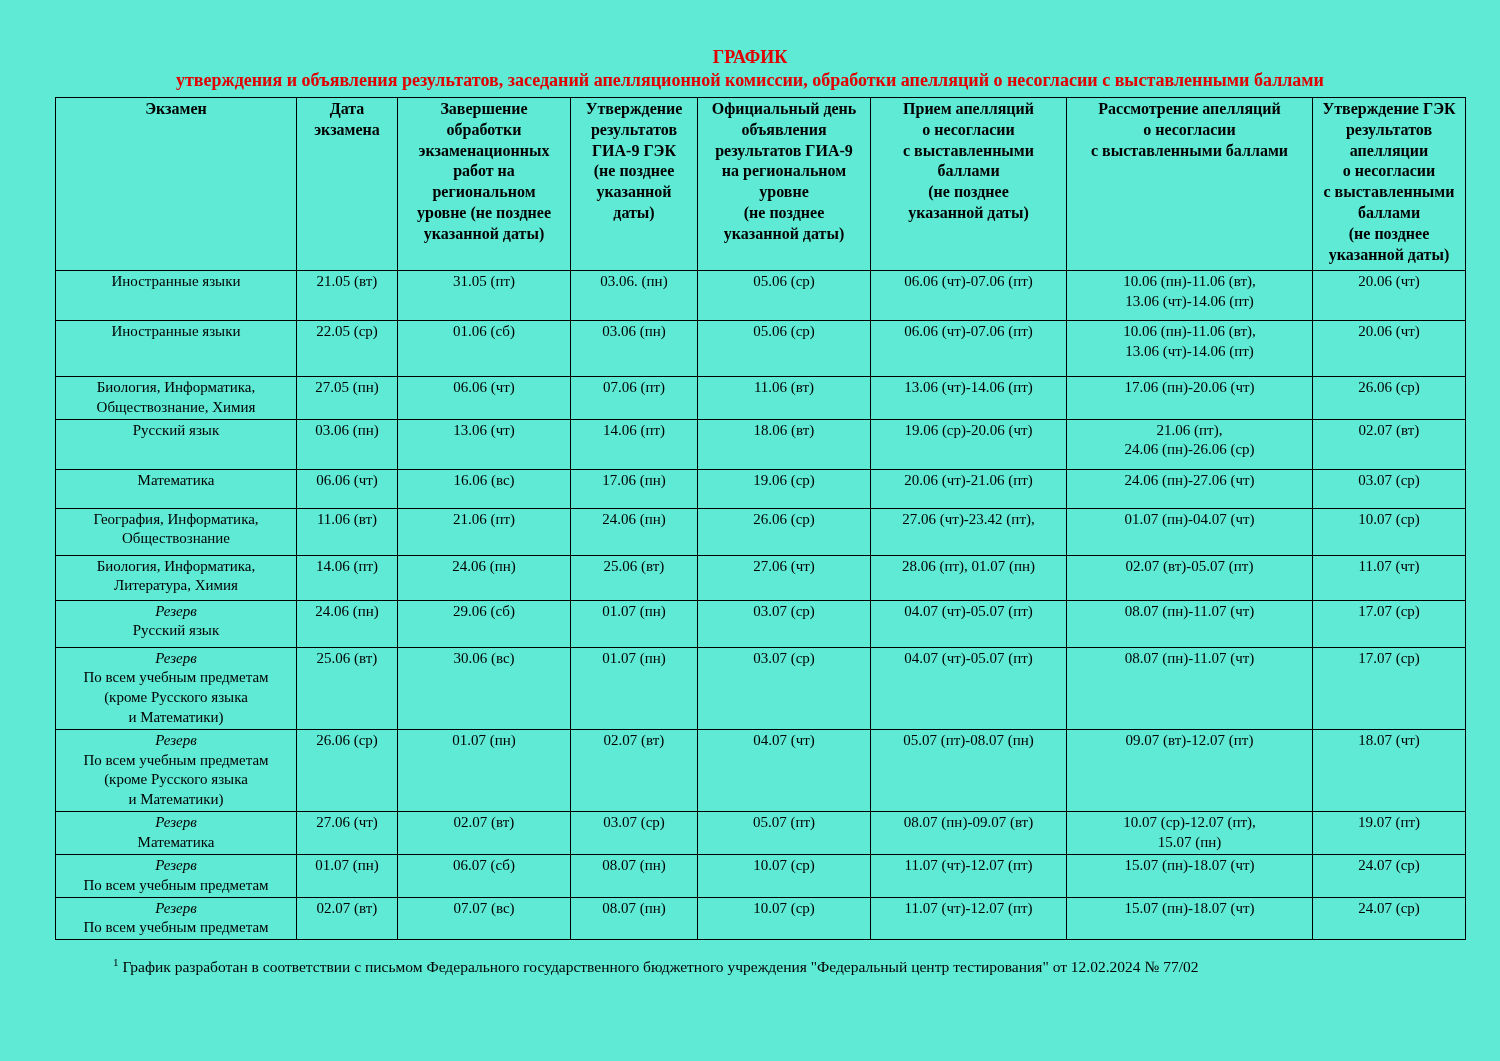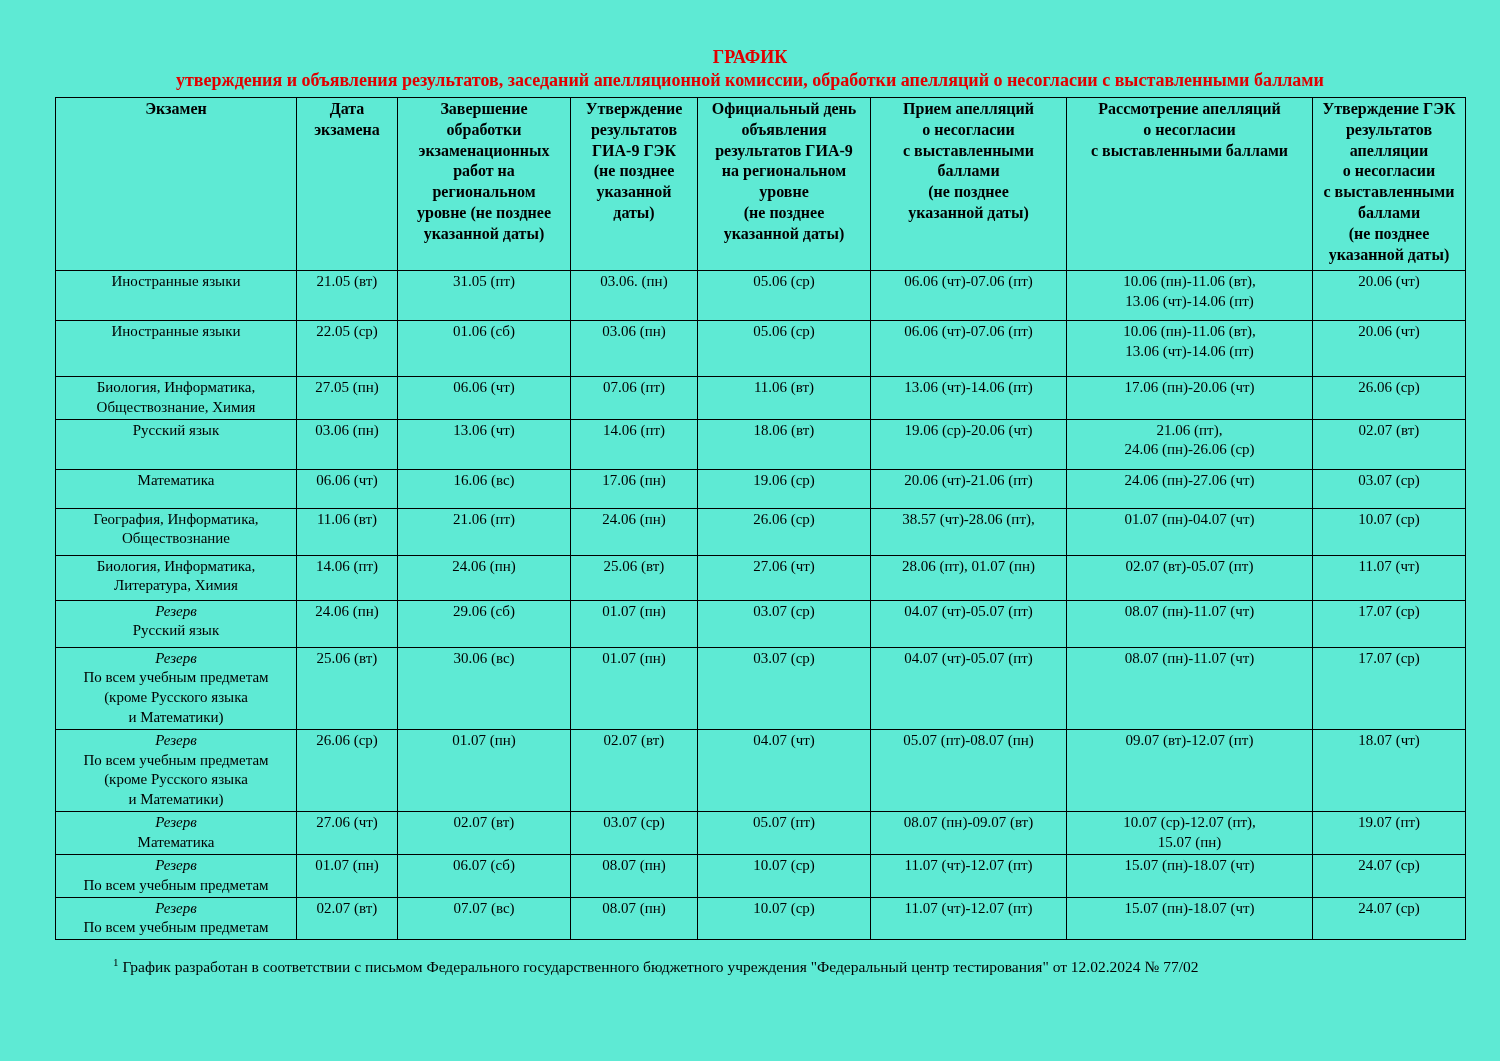--- a/index.html
+++ b/index.html
@@ -145,21 +145,21 @@
           <td>20.06 (чт)-21.06 (пт)</td>
           <td>24.06 (пн)-27.06 (чт)</td>
           <td>03.07 (ср)</td>
         </tr>
         <tr style="height: 47px;">
           <td><div>География, Информатика,</div><div>Обществознание</div></td>
           <td>11.06 (вт)</td>
           <td>21.06 (пт)</td>
           <td>24.06 (пн)</td>
           <td>26.06 (ср)</td>
-          <td>38.57 (чт)-28.06 (пт),</td>
+          <td>27.06 (чт)-23.42 (пт),</td>
           <td>01.07 (пн)-04.07 (чт)</td>
           <td>10.07 (ср)</td>
         </tr>
         <tr style="height: 45px;">
           <td><div>Биология, Информатика,</div><div>Литература, Химия</div></td>
           <td>14.06 (пт)</td>
           <td>24.06 (пн)</td>
           <td>25.06 (вт)</td>
           <td>27.06 (чт)</td>
           <td>28.06 (пт), 01.07 (пн)</td>

